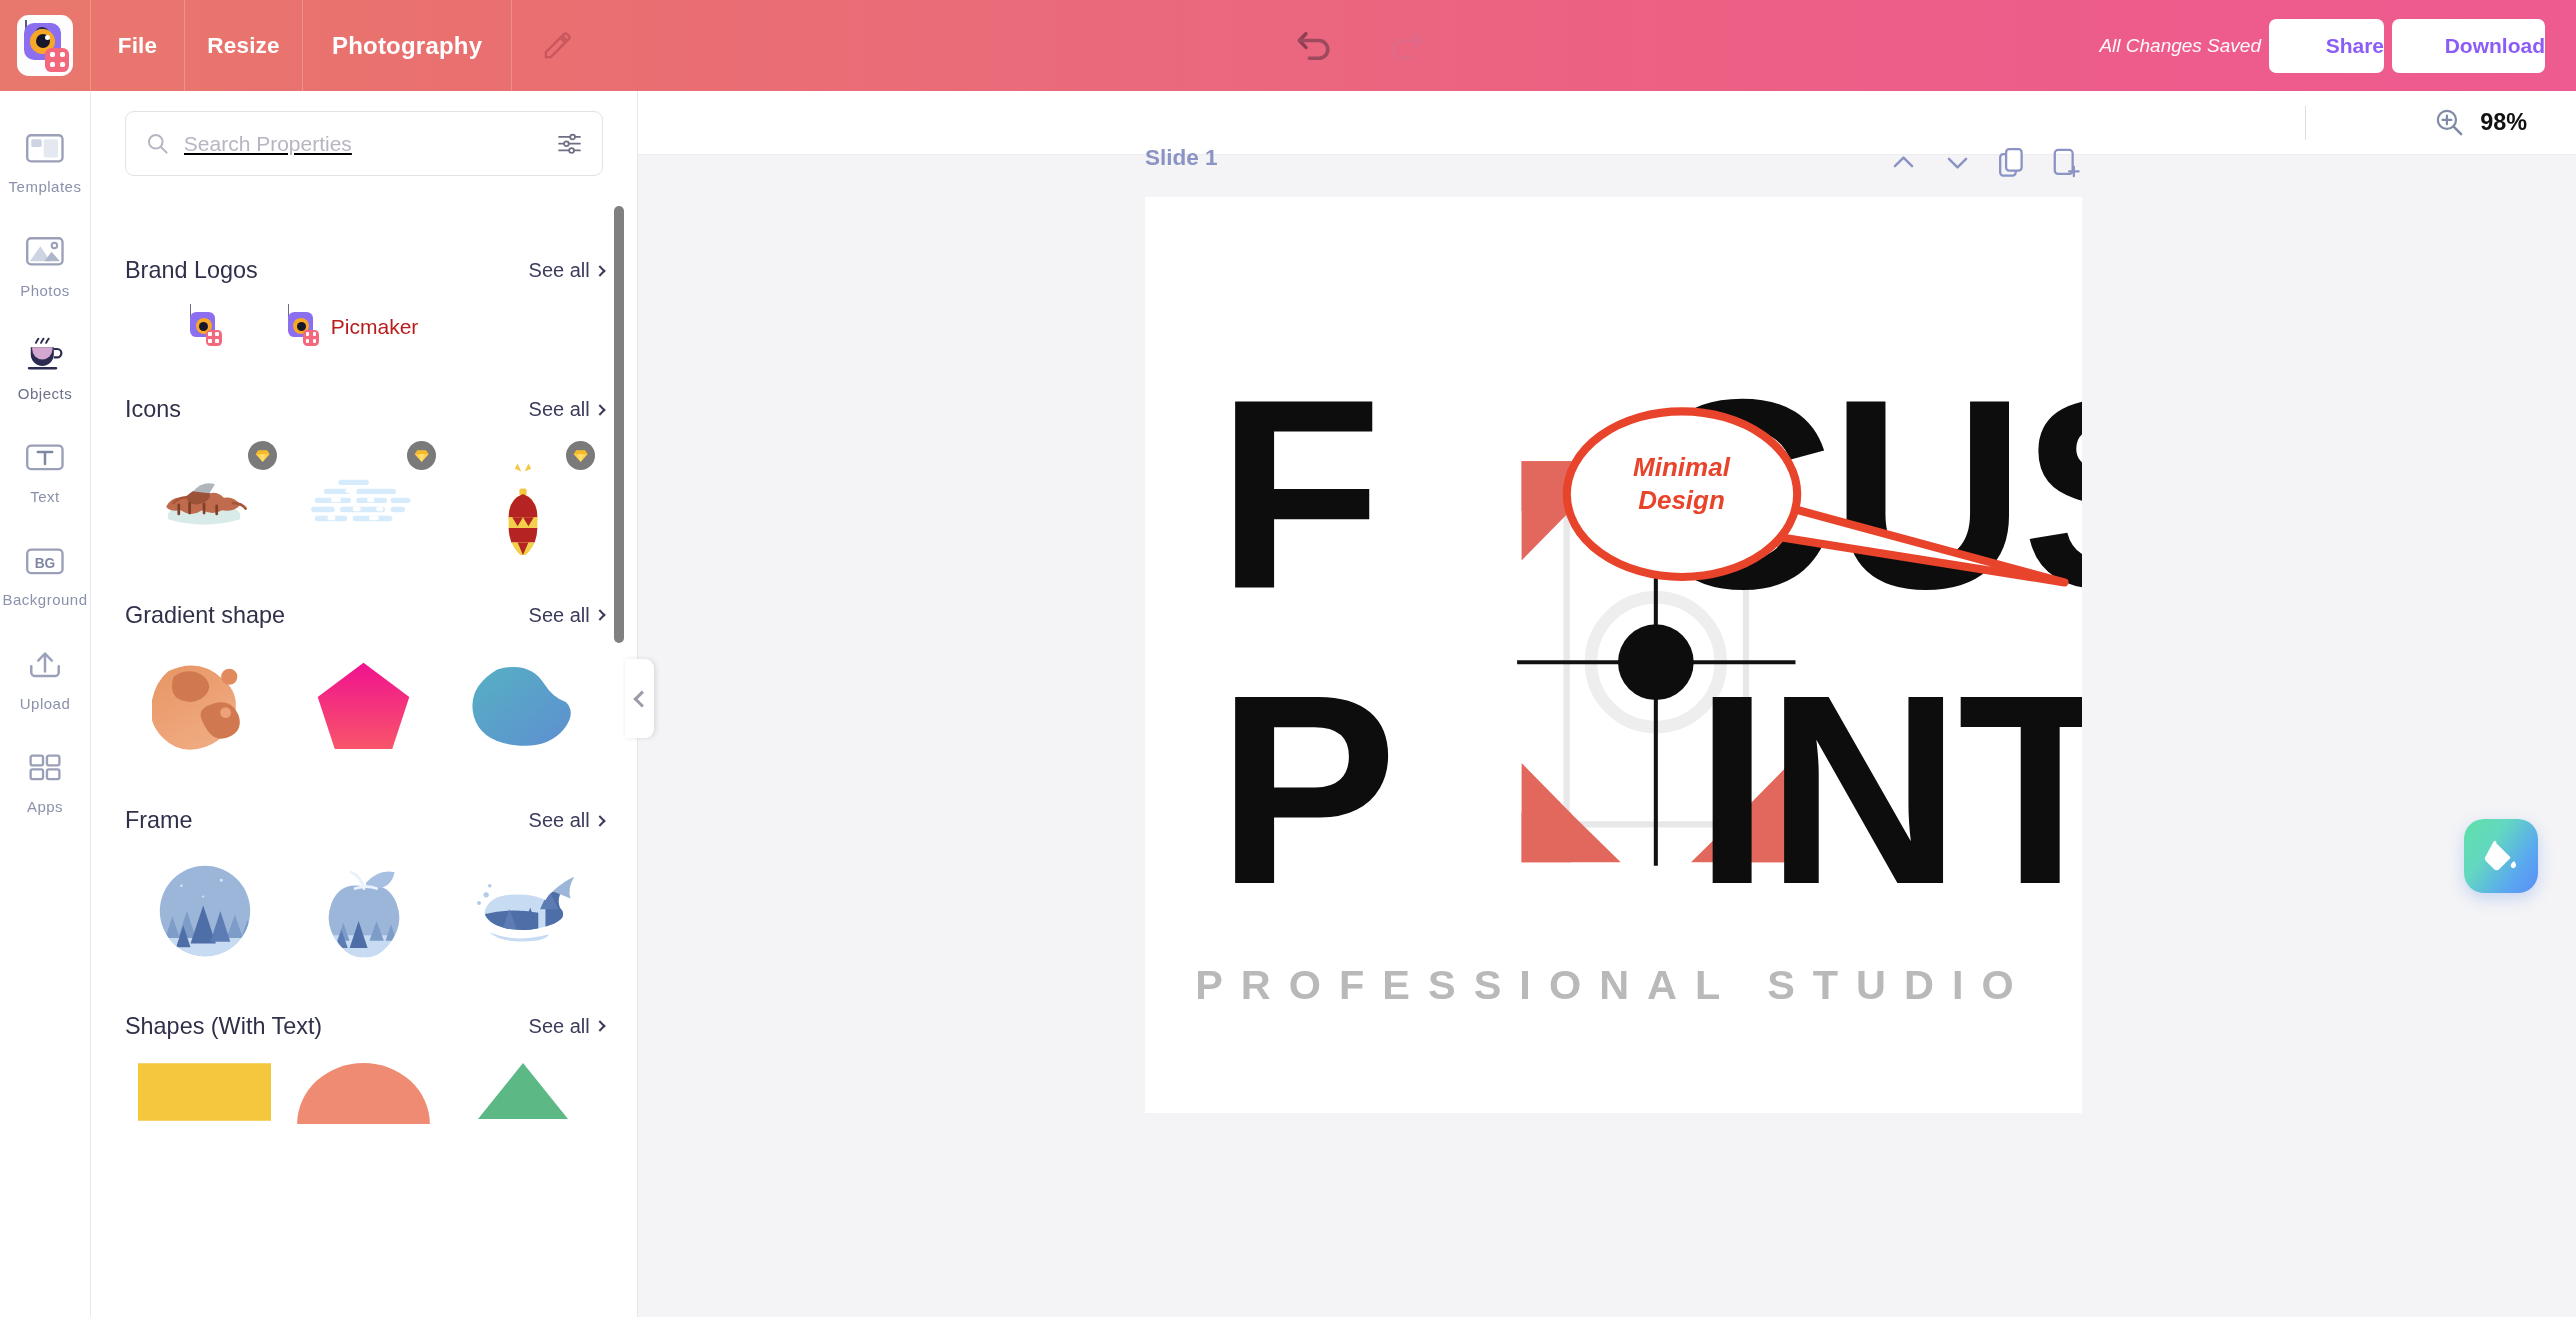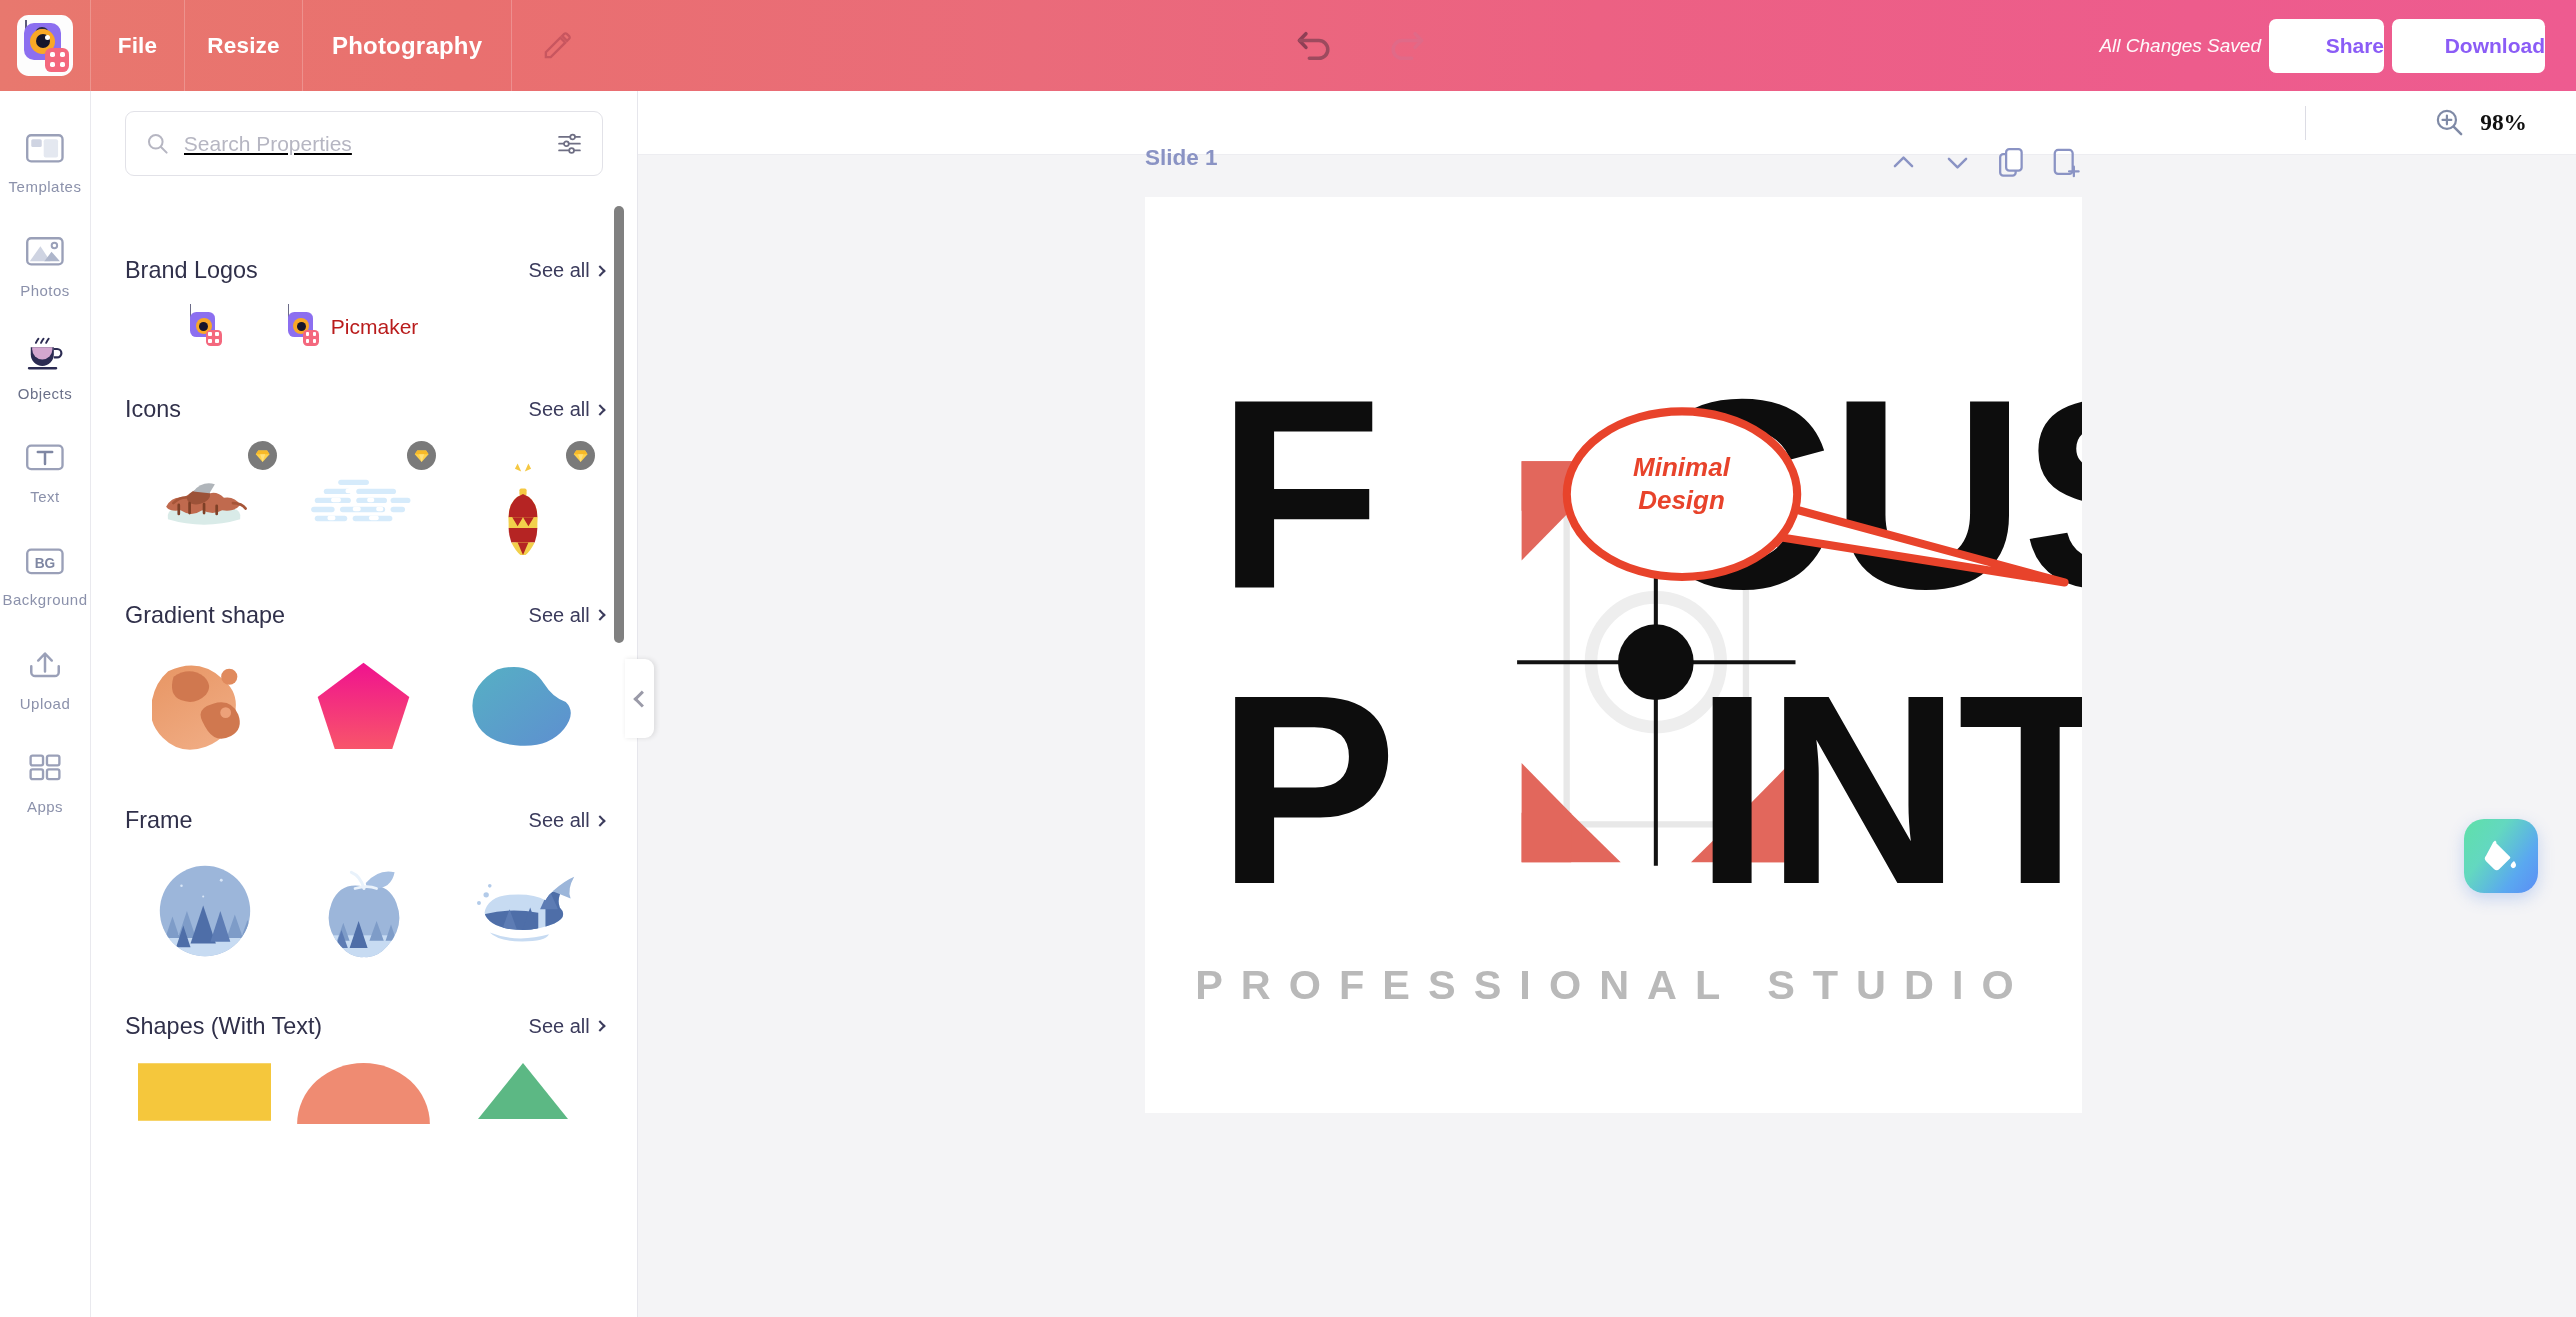--- a/index.html
+++ b/index.html
@@ -158,21 +158,21 @@
   .chev-l { width: 11.7px; height: 11.7px; border-left: 3.1px solid #9a9aa8; border-bottom: 3.1px solid #9a9aa8; transform: rotate(45deg); margin-left: 4.5px; }
 
   
   .canvas-area {
     position: absolute; left: 638px; top: 91px; width: 1938px; height: 1227px;
     background: #f4f4f6;
   }
   .zoom-bar {
     position: absolute; right: 0; top: 0; width: 1938px; height: 64px;
     background: #ffffff; display: flex; align-items: center; justify-content: flex-end;
-    padding-right: 49px; gap: 15.3px; border-bottom: 0.9px solid #ededf1; font-family: Liberation Serif, serif;
+    padding-right: 49px; gap: 15.3px; border-bottom: 0.9px solid #ededf1;
   }
   .zoom-div { position: absolute; right: 270px; top: 15.3px; width: 0.9px; height: 34px; background: #dcdce4; }
   .zoom-val { font-size: 23.4px; font-weight: 700; color: #111; }
 
   .slide-wrap { position: absolute; left: 507px; top: 54px; width: 937px; }
   .slide-head { display: flex; align-items: flex-start; height: 52px; }
   .slide-title { font-size: 22.5px; font-weight: 700; color: #8a93c4; }
   .slide-tools { margin-left: auto; display: flex; align-items: center; gap: 20px; }
   .stool { width: 34px; height: 34px; display: flex; align-items: center; justify-content: center; cursor: pointer; }
 

